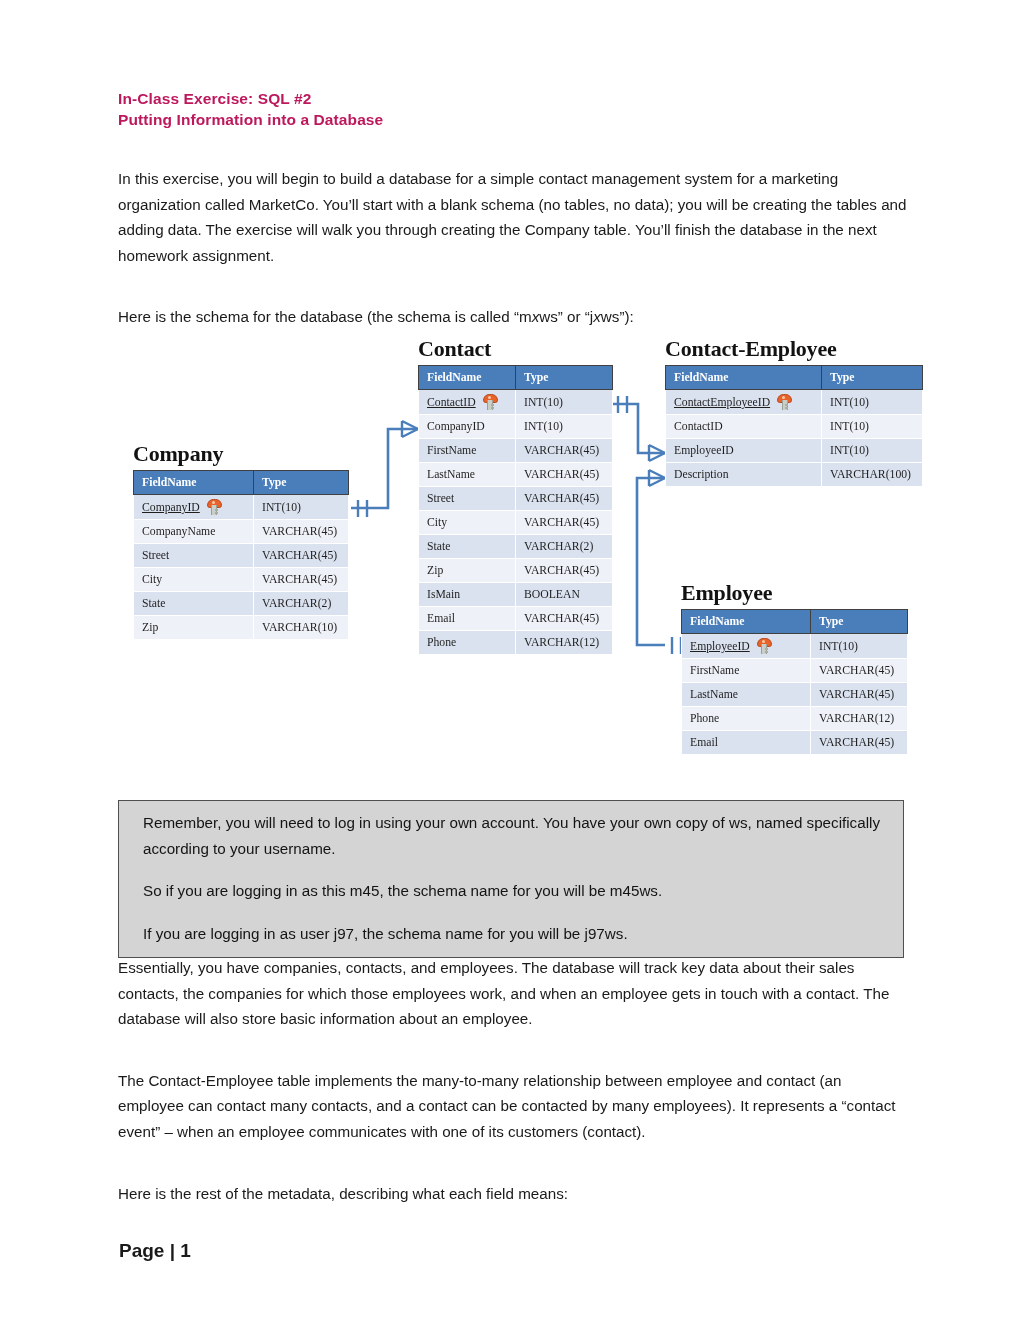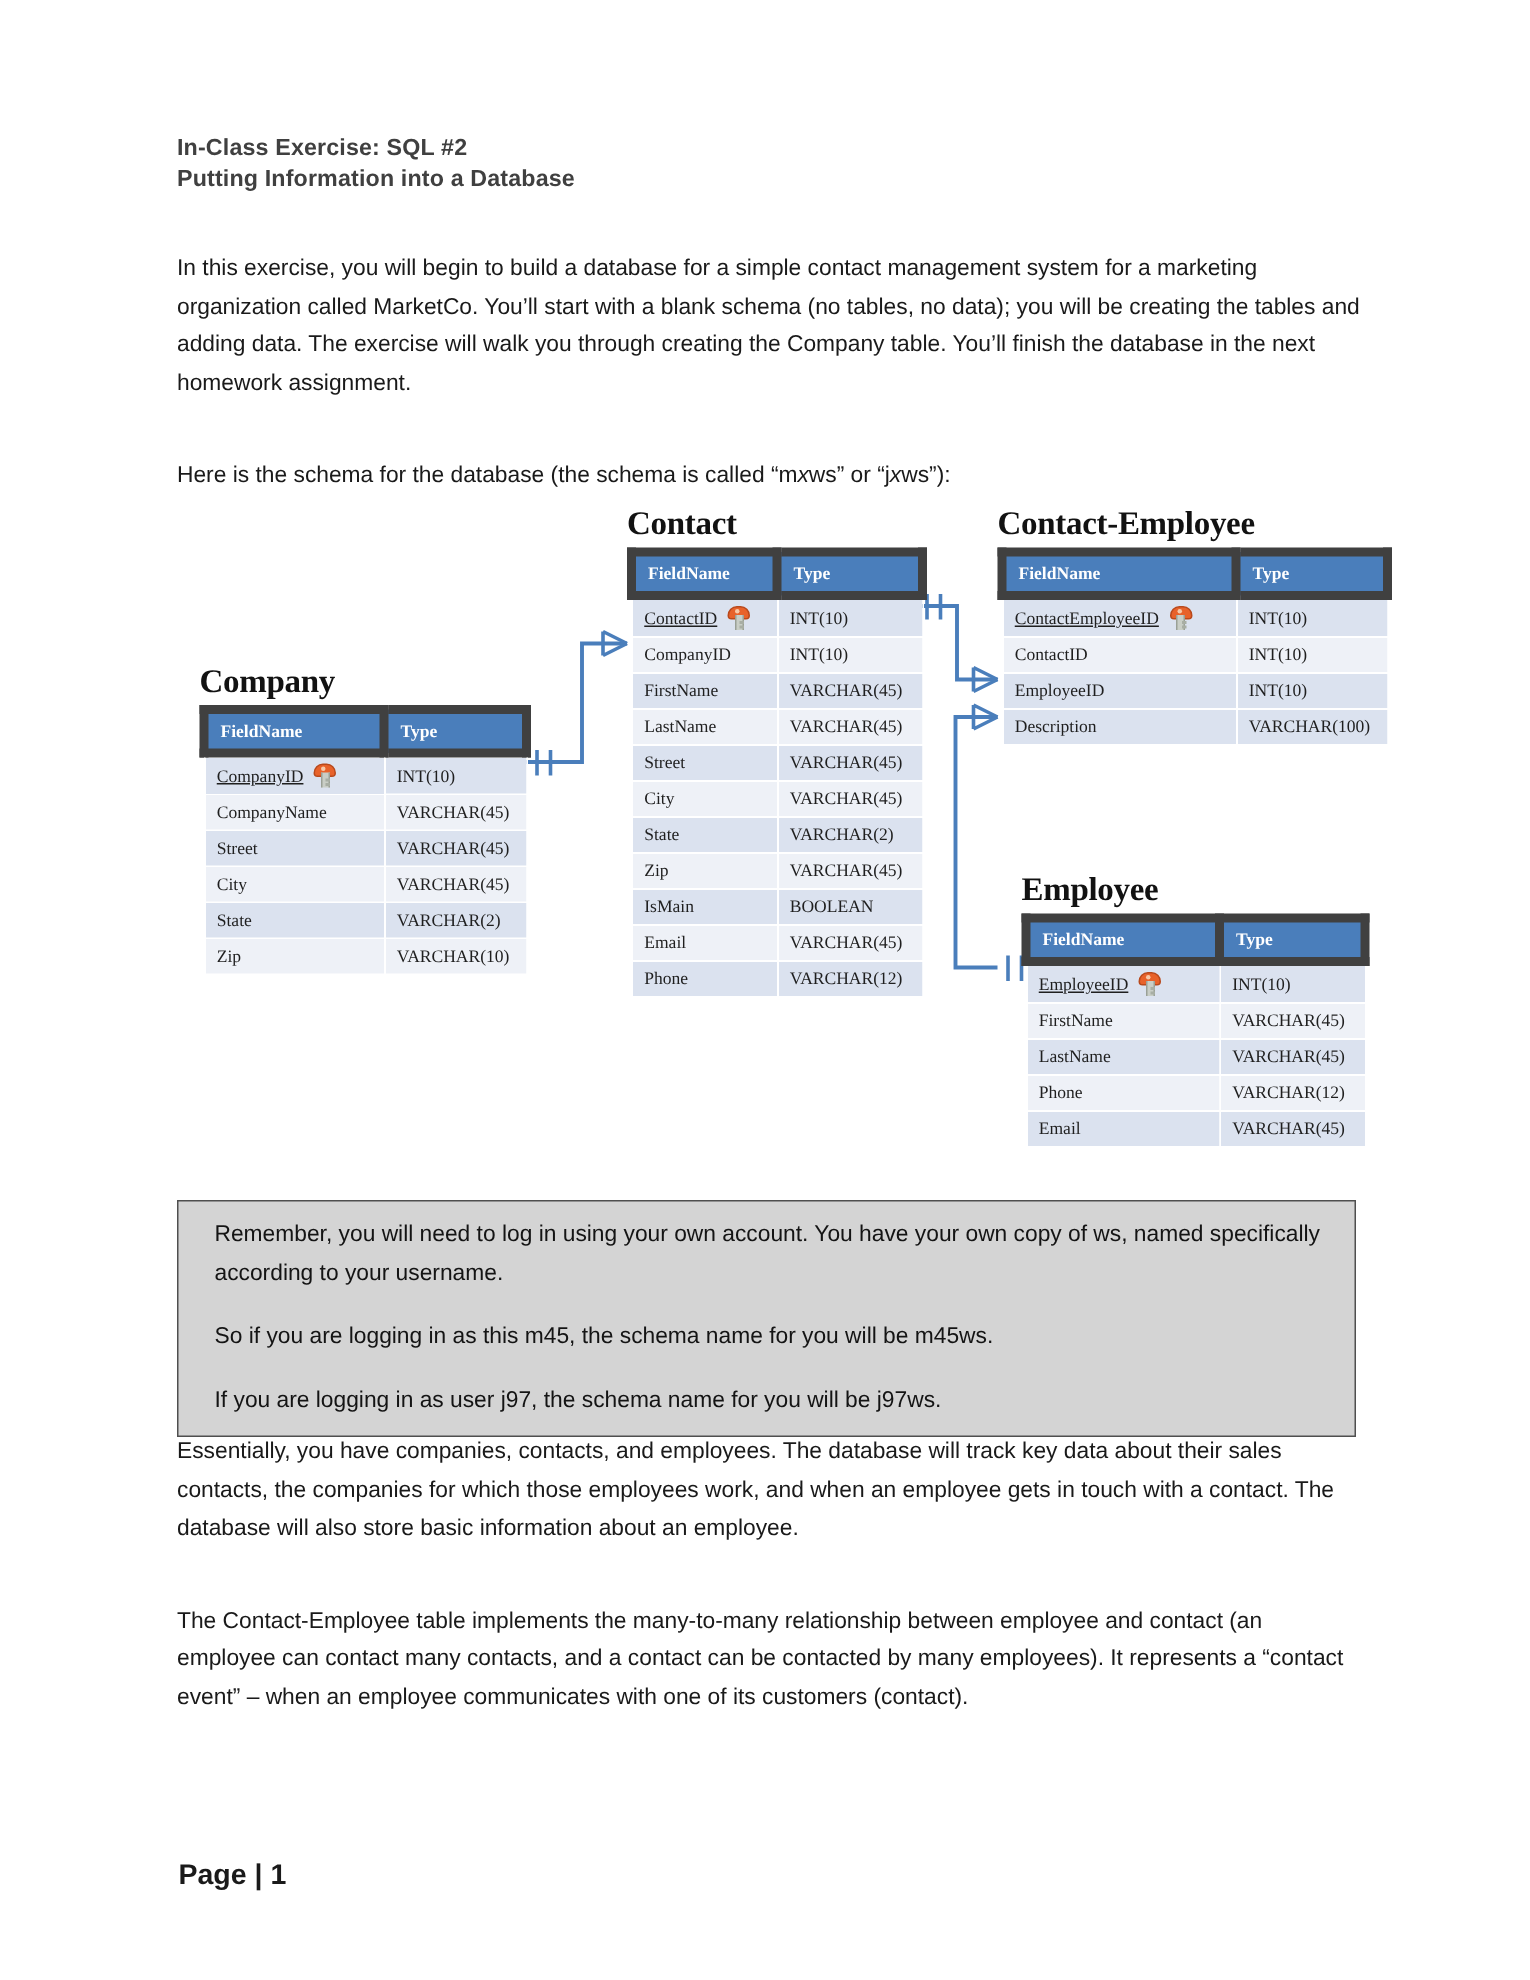--- a/index.html
+++ b/index.html
@@ -24,21 +24,21 @@
     position: absolute;
     left: 118px;
     top: 88px;
     width: 790px;
   }
   .heading {
     font-size: 15.5px;
     font-weight: bold;
     line-height: 21px;
     letter-spacing: 0.1px;
-    color: #404040;
+    color: #be185d;
   }
   .para {
     font-size: 15.2px;
     line-height: 25.6px;
     color: #1a1a1a;
     margin-top: 36px;
     text-align: left;
   }
   .ital { font-style: italic; }
 
@@ -71,21 +71,21 @@
     color: #1f1f1f;
   }
   .er-grid th {
     background: #4a7ebb;
     color: #ffffff;
     font-weight: bold;
     text-align: left;
     padding: 4px 7px 4px 8px;
     height: 15px;
     font-size: 11.7px;
-    border: 6px solid #404040;
+    border: 1px solid #404040;
   }
   .er-grid td {
     padding: 4px 7px 4px 8px;
     height: 15px;
     border: 1px solid #ffffff;
     white-space: nowrap;
     overflow: hidden;
   }
   .er-grid tr.odd td { background: #dbe2ef; }
   .er-grid tr.even td { background: #eef1f7; }
@@ -391,17 +391,18 @@
 
   <div class="callout">
     <p>Remember, you will need to log in using your own account. You have your own copy of ws, named specifically according to your username.</p>
     <p><span>So if you are logging in as this m45, the schema name for you will be </span><b>m45ws</b><span>.</span></p>
     <p><span>If you are logging in as user j97, the schema name for you will be </span><b>j97ws</b><span>.</span></p>
   </div>
 
   <div style="position:absolute; left:118px; top:955px; width:790px;">
     <div class="para" style="margin-top:0">Essentially, you have companies, contacts, and employees. The database will track key data about their sales contacts, the companies for which those employees work, and when an employee gets in touch with a contact. The database will also store basic information about an employee.</div>
     <div class="para">The Contact-Employee table implements the many-to-many relationship between employee and contact (an employee can contact many contacts, and a contact can be contacted by many employees). It represents a “contact event” – when an employee communicates with one of its customers (contact).</div>
+    <div class="para">Here is the rest of the metadata, describing what each field means:</div>
   </div>
 
   <div class="footer">Page | 1</div>
 
 </div>
 
 </body></html>

